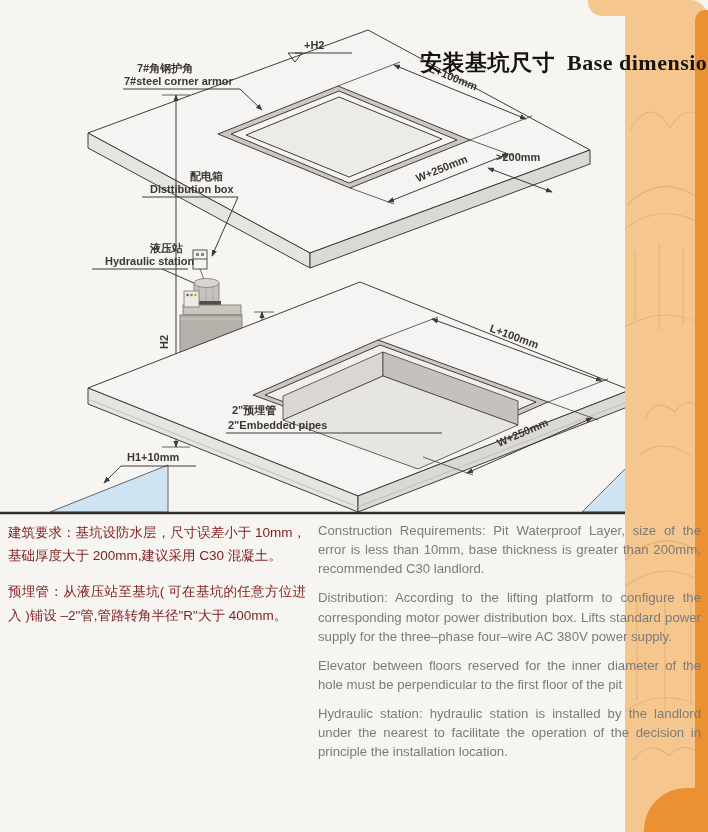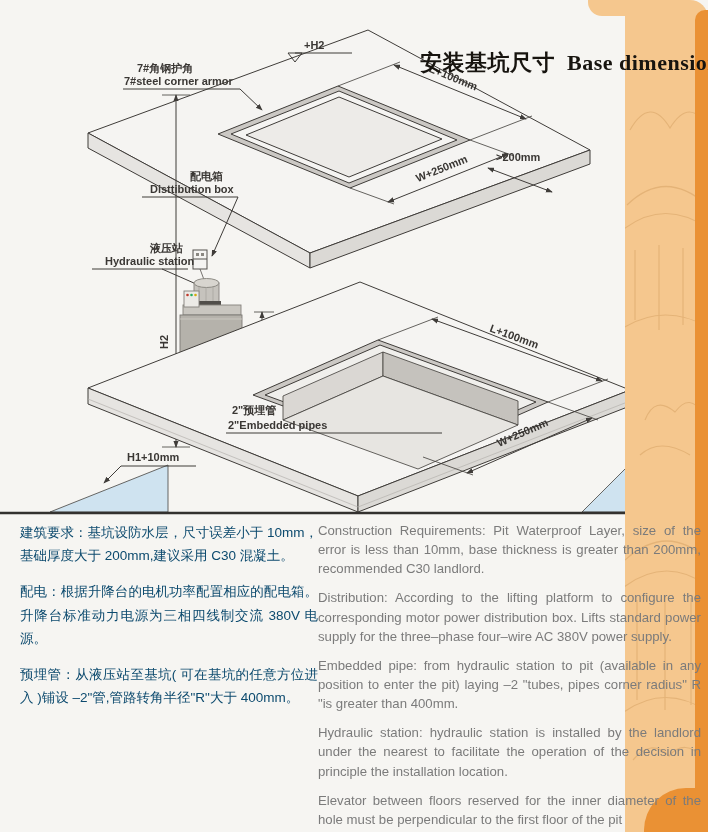--- a/index.html
+++ b/index.html
@@ -21,22 +21,22 @@
   
   .title{position:absolute;left:420px;top:48px;width:280px;z-index:5;
     font-family:"Liberation Serif","DejaVu Serif",serif;
     font-weight:bold;font-size:22px;color:#17140f;letter-spacing:.5px;white-space:nowrap;}
   
   .diagram{position:absolute;left:0;top:0;width:708px;height:516px;z-index:1;}
   .diagram text{fill:#3a3734;font-family:"Liberation Sans","DejaVu Sans",sans-serif;font-weight:bold;}
   .lbl{font-size:11px;}
   .dim{font-size:11px;}
   
-  .notes-zh{position:absolute;left:20px;top:521px;width:298px;z-index:5;
-    font-size:13.5px;line-height:1.72;color:#0c4a6e;text-align:justify;}
+  .notes-zh{position:absolute;left:8px;top:521px;width:298px;z-index:5;
+    font-size:13.5px;line-height:1.72;color:#7f1d1d;text-align:justify;}
   .notes-zh p{margin:0 0 13px 0;}
   .notes-en{position:absolute;left:318px;top:521px;width:383px;z-index:5;
     font-size:13.2px;line-height:1.45;color:#7b7b7b;text-align:justify;}
   .notes-en p{margin:0 0 10px 0;}
 </style>
 </head>
 <body>
 
 <svg class="diagram" viewBox="0 0 708 516" xmlns="http://www.w3.org/2000/svg">
   <defs>
@@ -222,23 +222,21 @@
 <div class="band-edge"></div>
 <div class="band-corner"></div>
 
 <div class="title">
   <span>安装基坑尺寸</span>&nbsp;
   <span>Base dimension</span>
 </div>
 
 <div class="notes-zh">
   <p>建筑要求：基坑设防水层，尺寸误差小于 10mm，基础厚度大于 200mm,建议采用 C30 混凝土。</p>
-  <p>配电：根据升降台的电机功率配置相应的配电箱。升降台标准动力电源为三相四线制交流 380V 电源。</p>
   <p>预埋管：从液压站至基坑( 可在基坑的任意方位进入 )铺设 –2"管,管路转角半径"R"大于 400mm。</p>
 </div>
 
 <div class="notes-en">
   <p>Construction Requirements: Pit Waterproof Layer, size of the error is less than 10mm, base thickness is greater than 200mm, recommended C30 landlord.</p>
   <p>Distribution: According to the lifting platform to configure the corresponding motor power distribution box. Lifts standard power supply for the three–phase four–wire AC 380V power supply.</p>
-  <p>Embedded pipe: from hydraulic station to pit (available in any position to enter the pit) laying –2 "tubes, pipes corner radius" R "is greater than 400mm.</p>
+  <p>Elevator between floors reserved for the inner diameter of the hole must be perpendicular to the first floor of the pit</p>
   <p>Hydraulic station: hydraulic station is installed by the landlord under the nearest to facilitate the operation of the decision in principle the installation location.</p>
-  <p>Elevator between floors reserved for the inner diameter of the hole must be perpendicular to the first floor of the pit</p>
 </div>
 
 </body></html>

